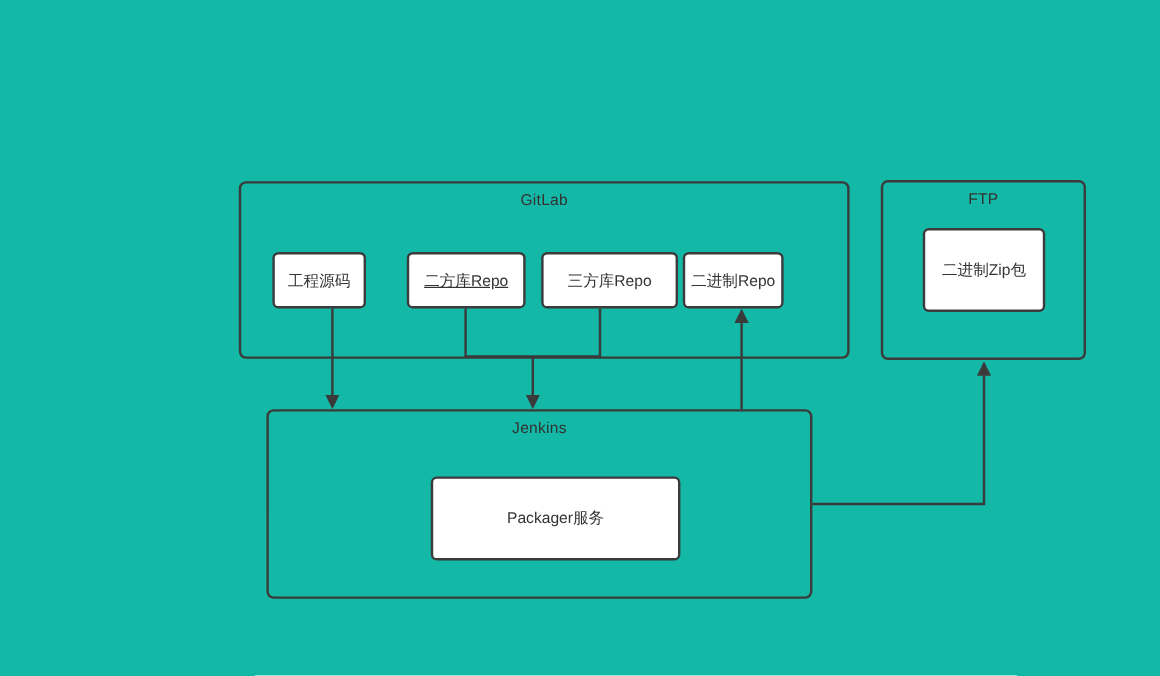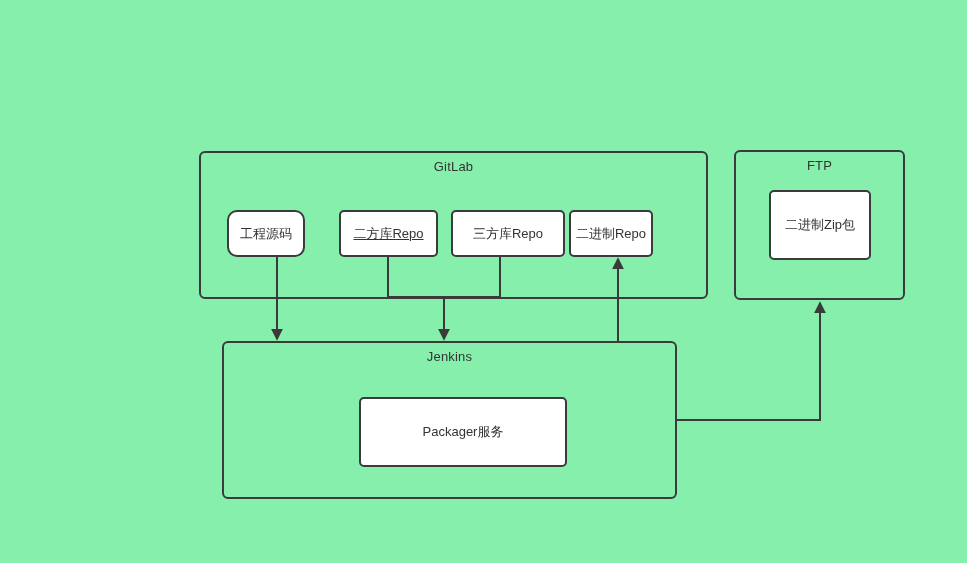--- a/index.html
+++ b/index.html
@@ -1,20 +1,20 @@
 <!DOCTYPE html>
 <html><head>
 <meta charset="utf-8">
 <style>
   html, body { margin: 0; padding: 0; background: #ffffff; }
   .canvas {
     position: relative;
     width: 967px;
     height: 563px;
-    background: #86efac;
+    background: #14b8a6;
     font-family: "Liberation Sans", "DejaVu Sans", sans-serif;
     overflow: hidden;
   }
   .group {
     position: absolute;
     box-sizing: border-box;
     border: 2px solid #3b3b3b;
     border-radius: 6px;
     background: transparent;
   }
@@ -39,21 +39,21 @@
     justify-content: center;
     font-size: 13px;
     color: #333333;
     text-align: center;
   }
   
   .gitlab   { left: 199px; top: 151px; width: 509px; height: 148px; }
   .ftp      { left: 734px; top: 150px; width: 171px; height: 150px; }
   .jenkins  { left: 222px; top: 341px; width: 455px; height: 158px; }
   
-  .n-src    { left: 227px; top: 210px; width: 78px;  height: 47px; border-radius: 10px; }
+  .n-src    { left: 227px; top: 210px; width: 78px;  height: 47px; }
   .n-repo2  { left: 339px; top: 210px; width: 99px;  height: 47px; text-decoration: underline; }
   .n-repo3  { left: 451px; top: 210px; width: 114px;  height: 47px; }
   .n-binrepo{ left: 569px; top: 210px; width: 84px; height: 47px; }
   .n-zip    { left: 769px; top: 190px; width: 102px; height: 70px; }
   .n-pack   { left: 359px; top: 397px; width: 208px; height: 70px; }
   .edges {
     position: absolute;
     left: 0; top: 0;
     width: 967px; height: 563px;
     pointer-events: none;

